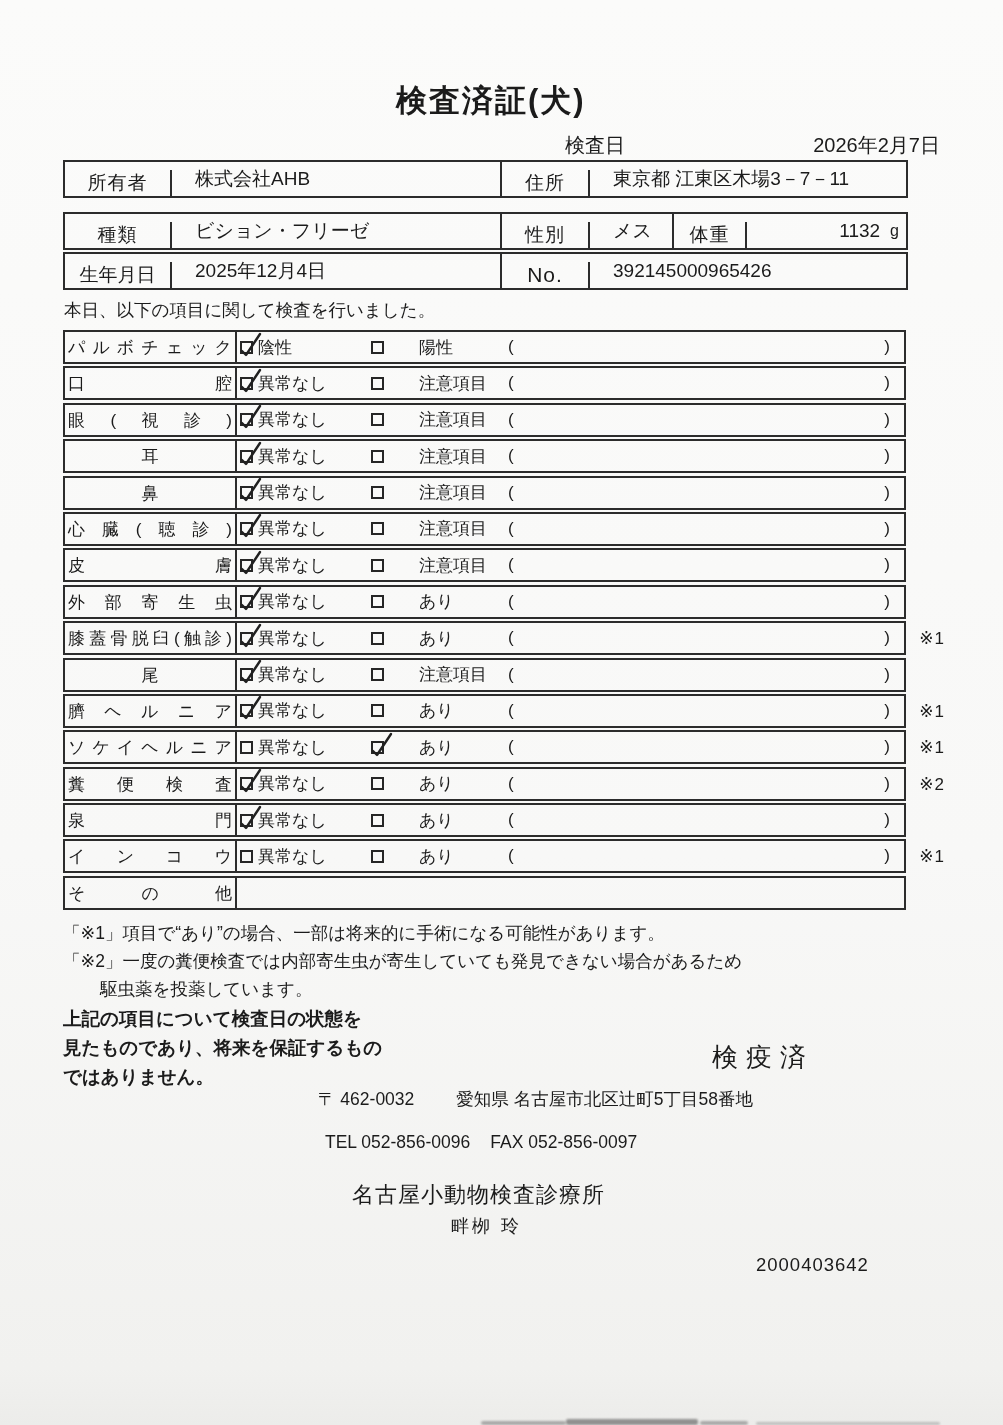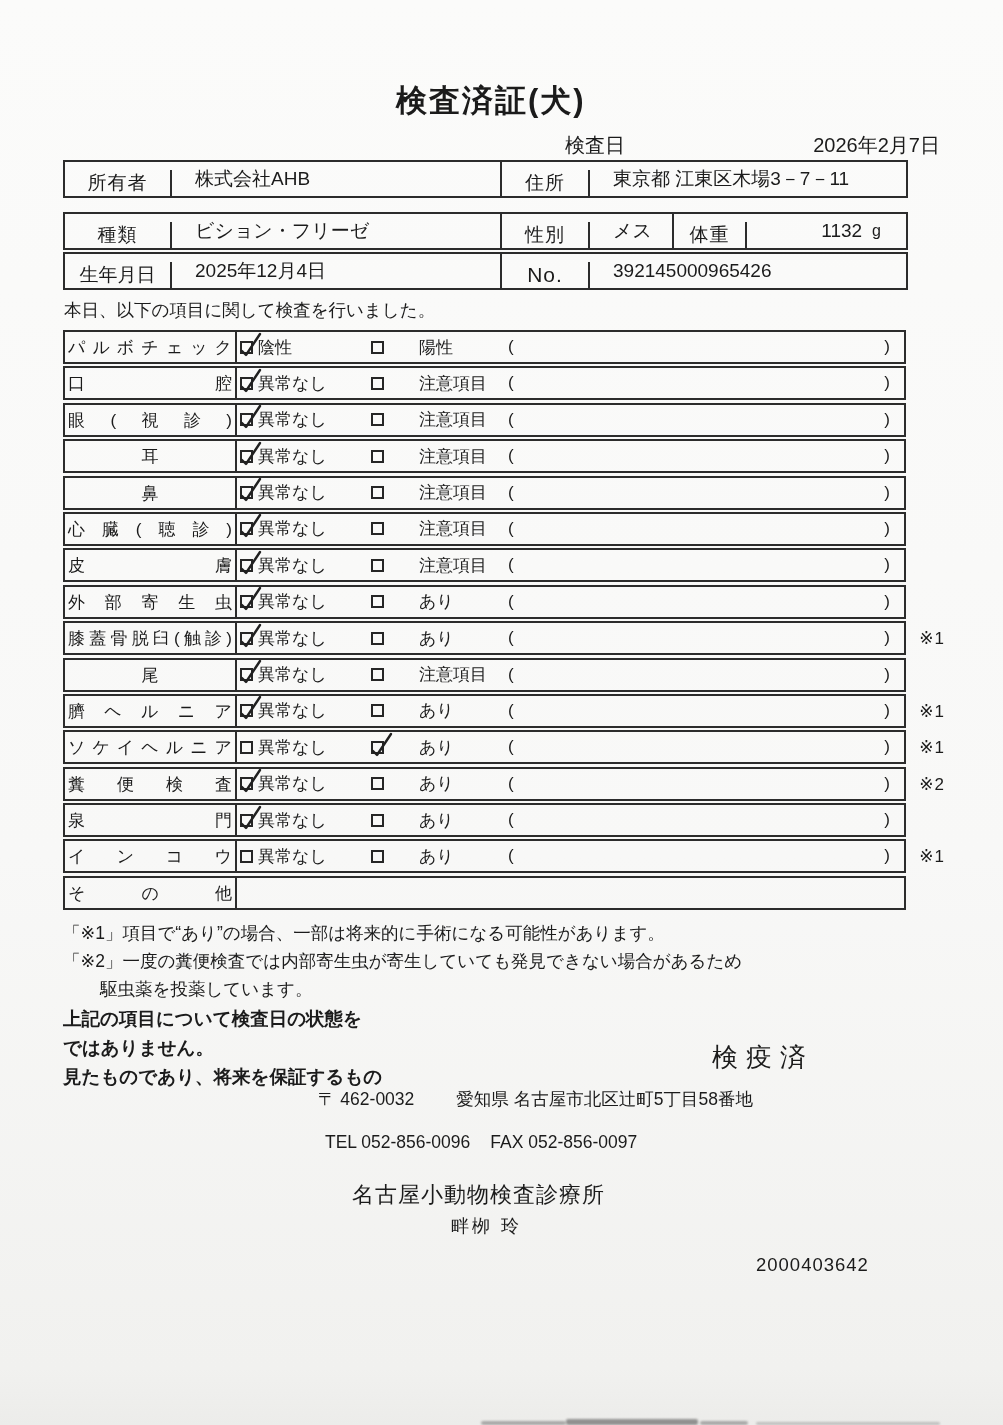--- a/index.html
+++ b/index.html
@@ -17,21 +17,21 @@
   .tcell{border-right:2px solid #2c2c2c;box-sizing:border-box;display:flex;align-items:center;font-size:19px;}
   .tcell:last-child{border-right:none;}
   .tcell.lab{justify-content:center;letter-spacing:1px;margin-top:8px;}
   .tcell.val{padding-left:23px;}
   .w-lab1{flex:0 0 107px;}
   .w-val1{flex:0 0 330px;}
   .w-lab2{flex:0 0 88px;}
   .w-flex{flex:1;}
   .w-sex{flex:0 0 84px;}
   .w-wlab{flex:0 0 73px;}
-  .weight-cell{flex:1;justify-content:flex-end;padding-right:25px;}
+  .weight-cell{flex:1;justify-content:flex-end;padding-right:7px;}
   .weight-cell .unit{font-size:16px;margin-left:10px;}
   .no-cell{font-size:21px;}
 
   .intro-line{position:absolute;left:64px;top:298px;font-size:17.5px;}
 
   
   .check-table{position:absolute;left:63px;top:330px;width:843px;}
   .crow{position:relative;height:34px;border:2px solid #2c2c2c;box-sizing:border-box;
         margin-bottom:2.4px;display:flex;align-items:stretch;font-size:17px;background:transparent;}
   .crow .ilabel{flex:0 0 172px;border-right:2px solid #2c2c2c;box-sizing:border-box;
@@ -403,22 +403,22 @@
     </div>
 
   <div class="notes">
       <div class="note-line">「※1」項目で“あり”の場合、一部は将来的に手術になる可能性があります。</div>
       <div class="note-line">「※2」一度の糞便検査では内部寄生虫が寄生していても発見できない場合があるため</div>
       <div class="note-line indent">駆虫薬を投薬しています。</div>
     </div>
 
   <div class="disclaimer">
       <div>上記の項目について検査日の状態を</div>
+      <div>見たものであり、将来を保証するもの</div>
       <div>ではありません。</div>
-      <div>見たものであり、将来を保証するもの</div>
     </div>
 
   <div class="stamp">検疫済</div>
 
   <div class="postal-line">
     <span>〒 462-0032</span><span class="gap"></span><span>愛知県 名古屋市北区辻町5丁目58番地</span>
   </div>
 
   <div class="phone-line">
     <span>TEL 052-856-0096</span><span class="gap"></span><span>FAX 052-856-0097</span>

